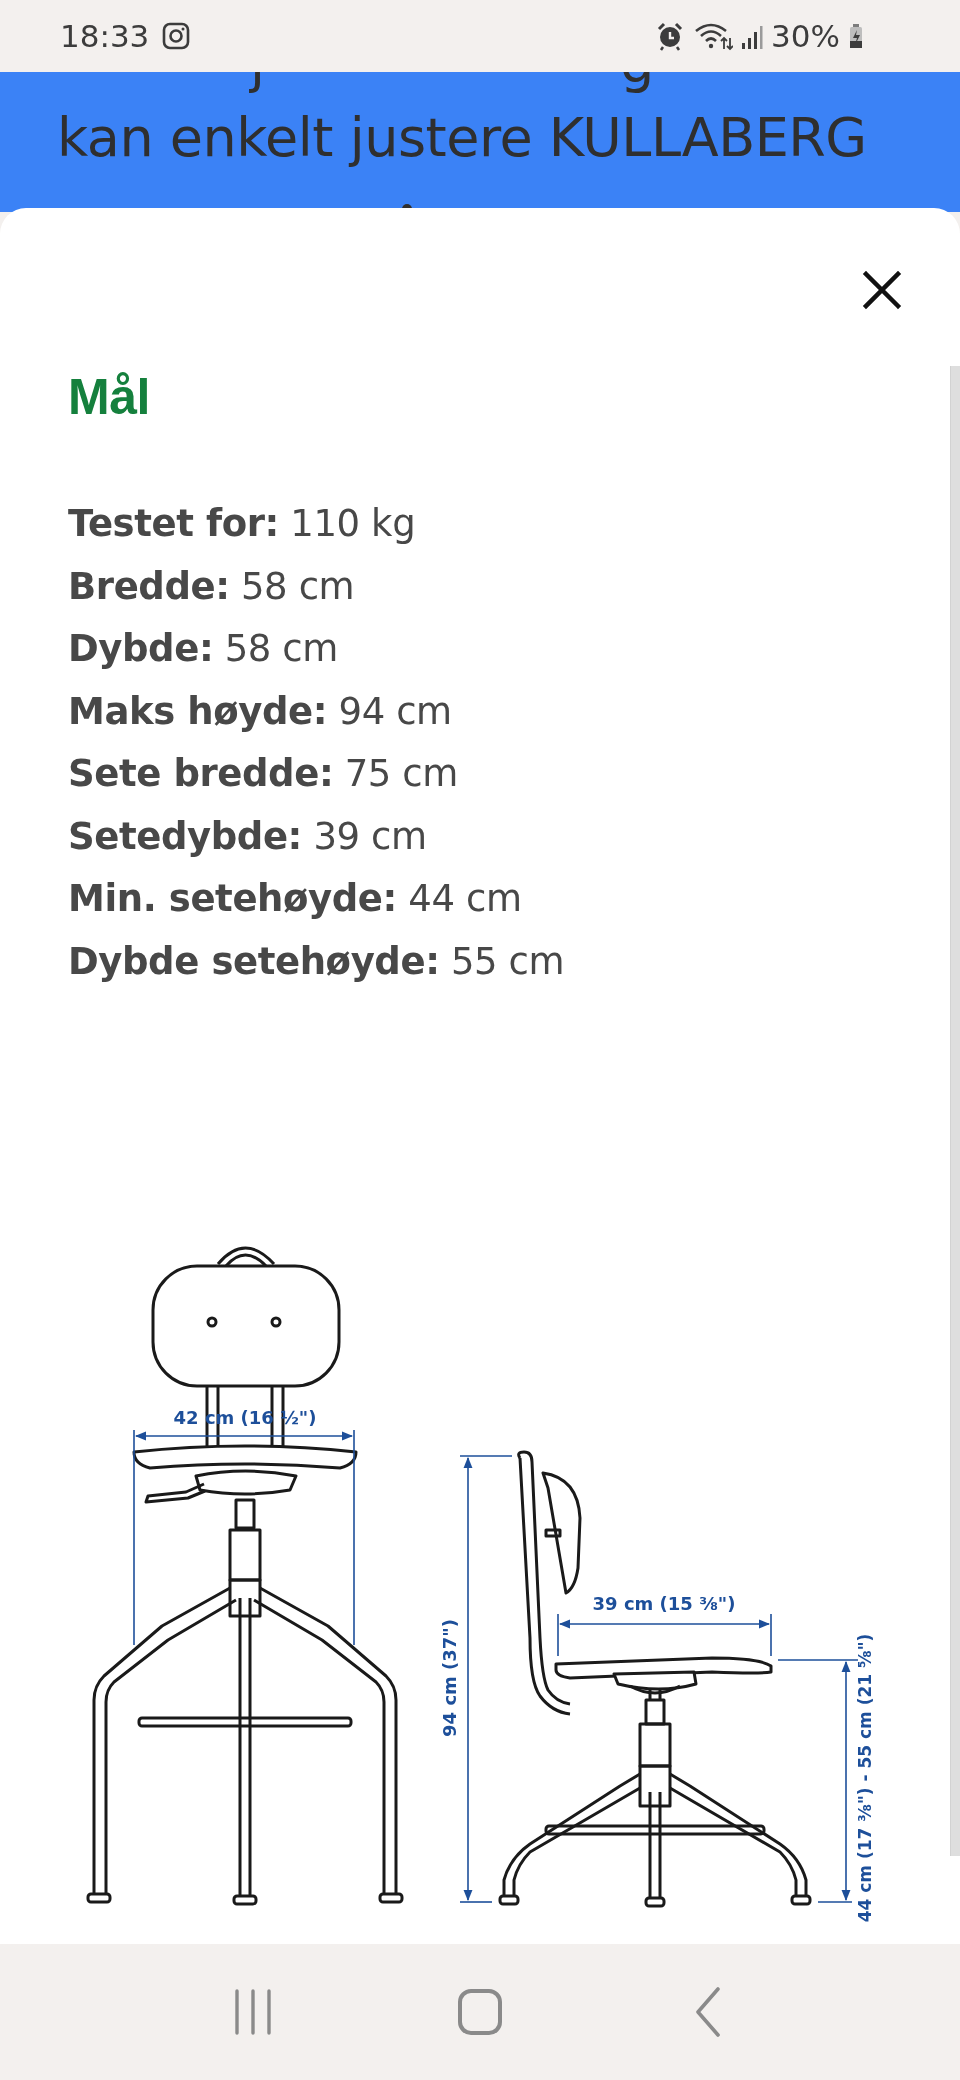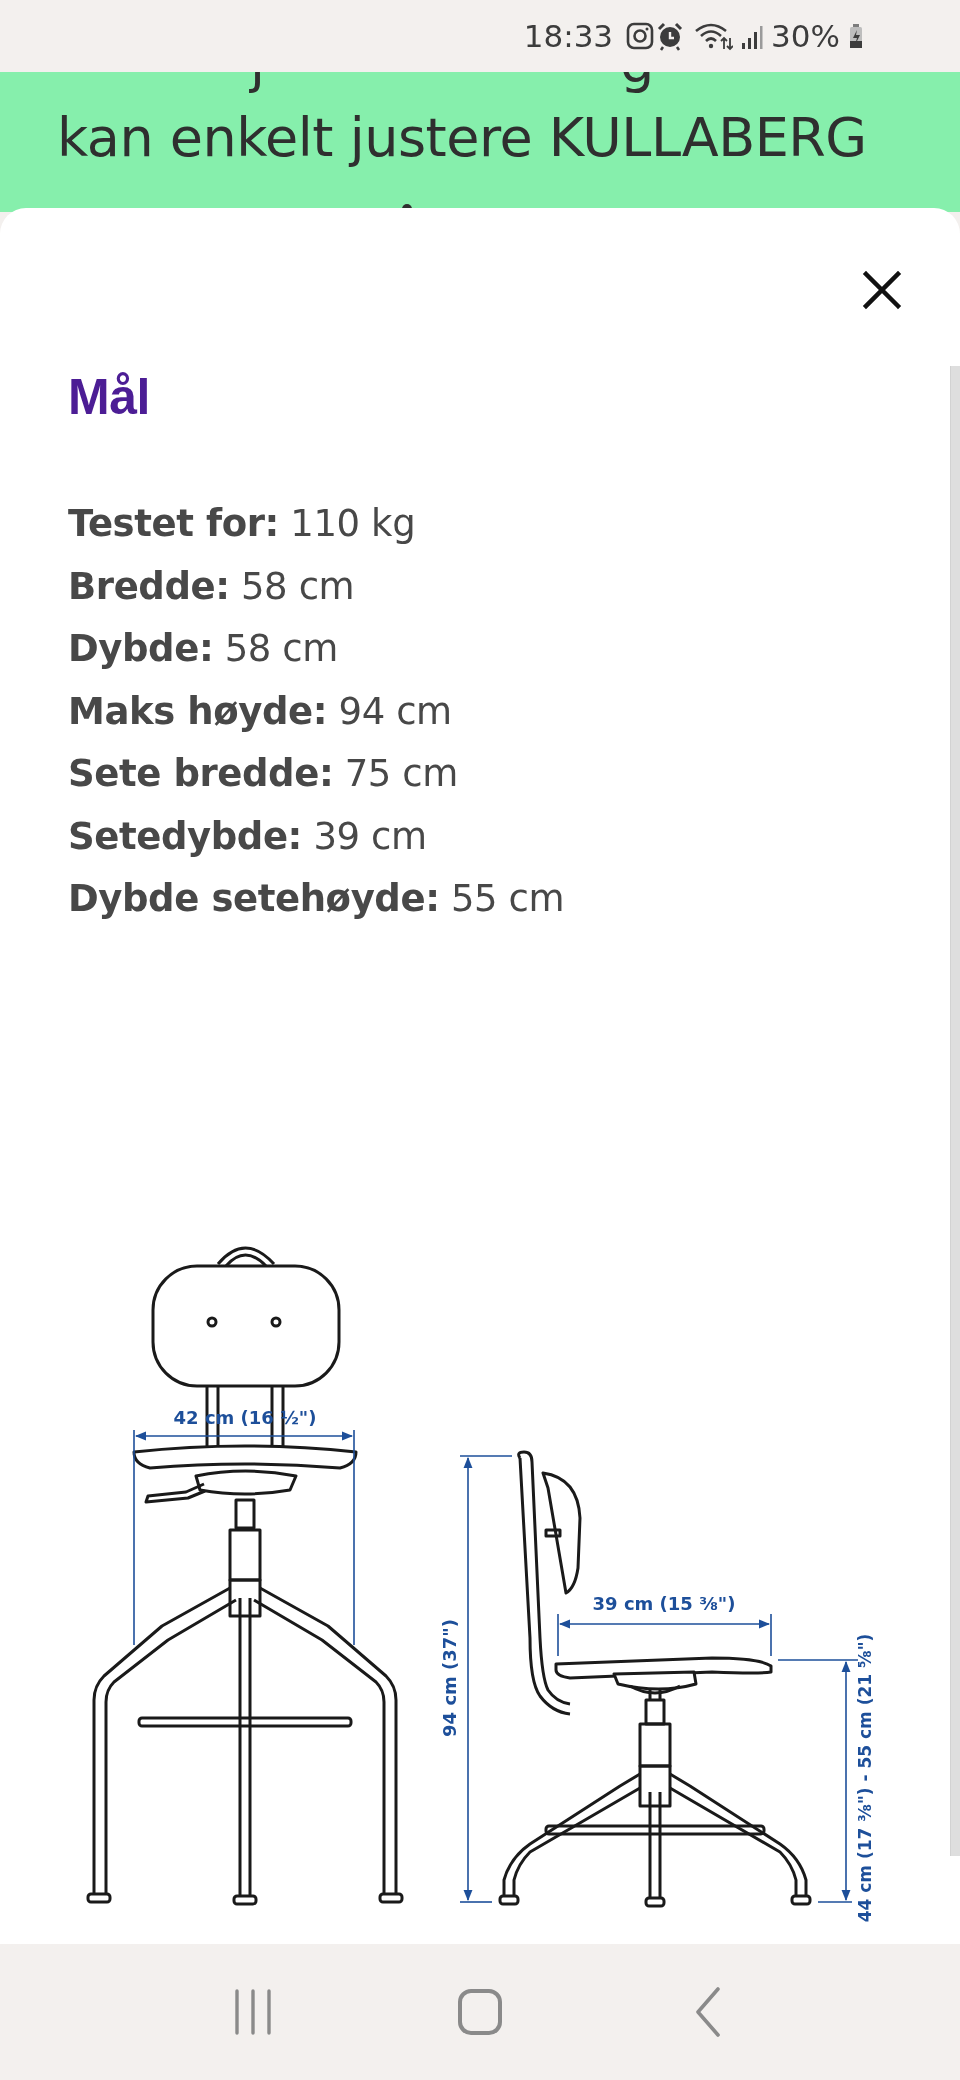--- a/index.html
+++ b/index.html
@@ -2,30 +2,30 @@
 <html><head>
 <meta charset="utf-8">
 <style>
   * { box-sizing: border-box; margin: 0; padding: 0; }
   html, body { width: 960px; height: 2080px; overflow: hidden; background: #f3f0ee; }
   body { position: relative; font-family: "DejaVu Sans", "Liberation Sans", sans-serif; }
 
   .status-bar {
     position: absolute; left: 0; top: 0; width: 924px; height: 72px;
     background: #f3f0ee; color: #3c3c3c;
-    display: flex; align-items: center; justify-content: flex-end;
+    display: flex; align-items: center; justify-content: space-between;
     padding: 0 60px 0 60px; font-size: 31px;
   }
   .status-left, .status-right { display: flex; align-items: center; gap: 12px; }
   .status-right { gap: 8px; }
   .sb-icon { display: inline-flex; align-items: center; justify-content: center; }
 
   .backdrop {
     position: absolute; left: 0; top: 72px; width: 960px; height: 140px;
-    background: #86efac; overflow: hidden;
+    background: #3b82f6; overflow: hidden;
   }
   .backdrop-text {
     position: absolute; left: 57px; top: 34px; font-size: 54px; color: #2f2f2f;
     white-space: nowrap; letter-spacing: -0.5px;
   }
   .backdrop-fragment { position:absolute; left: 250px; top: -40px; font-size: 54px; color:#2f2f2f; }
   .backdrop-fragment2 { position:absolute; left: 360px; top: -40px; font-size: 54px; color:#2f2f2f; }
 
   .sheet {
     position: absolute; left: 0; top: 208px; width: 960px; height: 1736px;
@@ -34,21 +34,21 @@
   .close-btn {
     position: absolute; left: 852px; top: 52px; width: 60px; height: 60px;
     display: flex; align-items: center; justify-content: center; cursor: pointer;
   }
   .scrollbar {
     position: absolute; left: 950px; top: 158px; width: 10px; height: 1490px;
     background: #dedede; border-left: 1px solid #d2d2d2;
   }
   .title {
     position: absolute; left: 68px; top: 160px; font-size: 50px; font-weight: bold;
-    color: #4c1d95; font-family: "Liberation Sans", sans-serif; letter-spacing: -0.5px;
+    color: #15803d; font-family: "Liberation Sans", sans-serif; letter-spacing: -0.5px;
   }
   .specs { position: absolute; left: 68px; top: 285px; }
   .spec-row {
     font-family: "DejaVu Sans", sans-serif; font-size: 37px; color: #484848;
     height: 62.5px; line-height: 62.5px; white-space: nowrap; letter-spacing: -0.4px;
   }
   .spec-label { font-weight: bold; color: #484848; }
   .spec-value { font-weight: normal; }
 
   .diagram { position: absolute; left: 0; top: 960px; width: 960px; height: 760px; }
@@ -132,20 +132,21 @@
 
   <div class="title">Mål</div>
 
   <div class="specs">
     <div class="spec-row"><span class="spec-label">Testet for:</span> <span class="spec-value">110 kg</span></div>
     <div class="spec-row"><span class="spec-label">Bredde:</span> <span class="spec-value">58 cm</span></div>
     <div class="spec-row"><span class="spec-label">Dybde:</span> <span class="spec-value">58 cm</span></div>
     <div class="spec-row"><span class="spec-label">Maks høyde:</span> <span class="spec-value">94 cm</span></div>
     <div class="spec-row"><span class="spec-label">Sete bredde:</span> <span class="spec-value">75 cm</span></div>
     <div class="spec-row"><span class="spec-label">Setedybde:</span> <span class="spec-value">39 cm</span></div>
+    <div class="spec-row"><span class="spec-label">Min. setehøyde:</span> <span class="spec-value">44 cm</span></div>
     <div class="spec-row"><span class="spec-label">Dybde setehøyde:</span> <span class="spec-value">55 cm</span></div>
   </div>
 
   <svg class="diagram" viewBox="0 960 960 760" width="960" height="760">
     <defs>
       <marker id="arr" viewBox="0 0 10 10" refX="9" refY="5" markerWidth="7" markerHeight="7" orient="auto-start-reverse">
         <path d="M0 1 L10 5 L0 9 Z" fill="#1d4f9a"></path>
       </marker>
     </defs>
 

